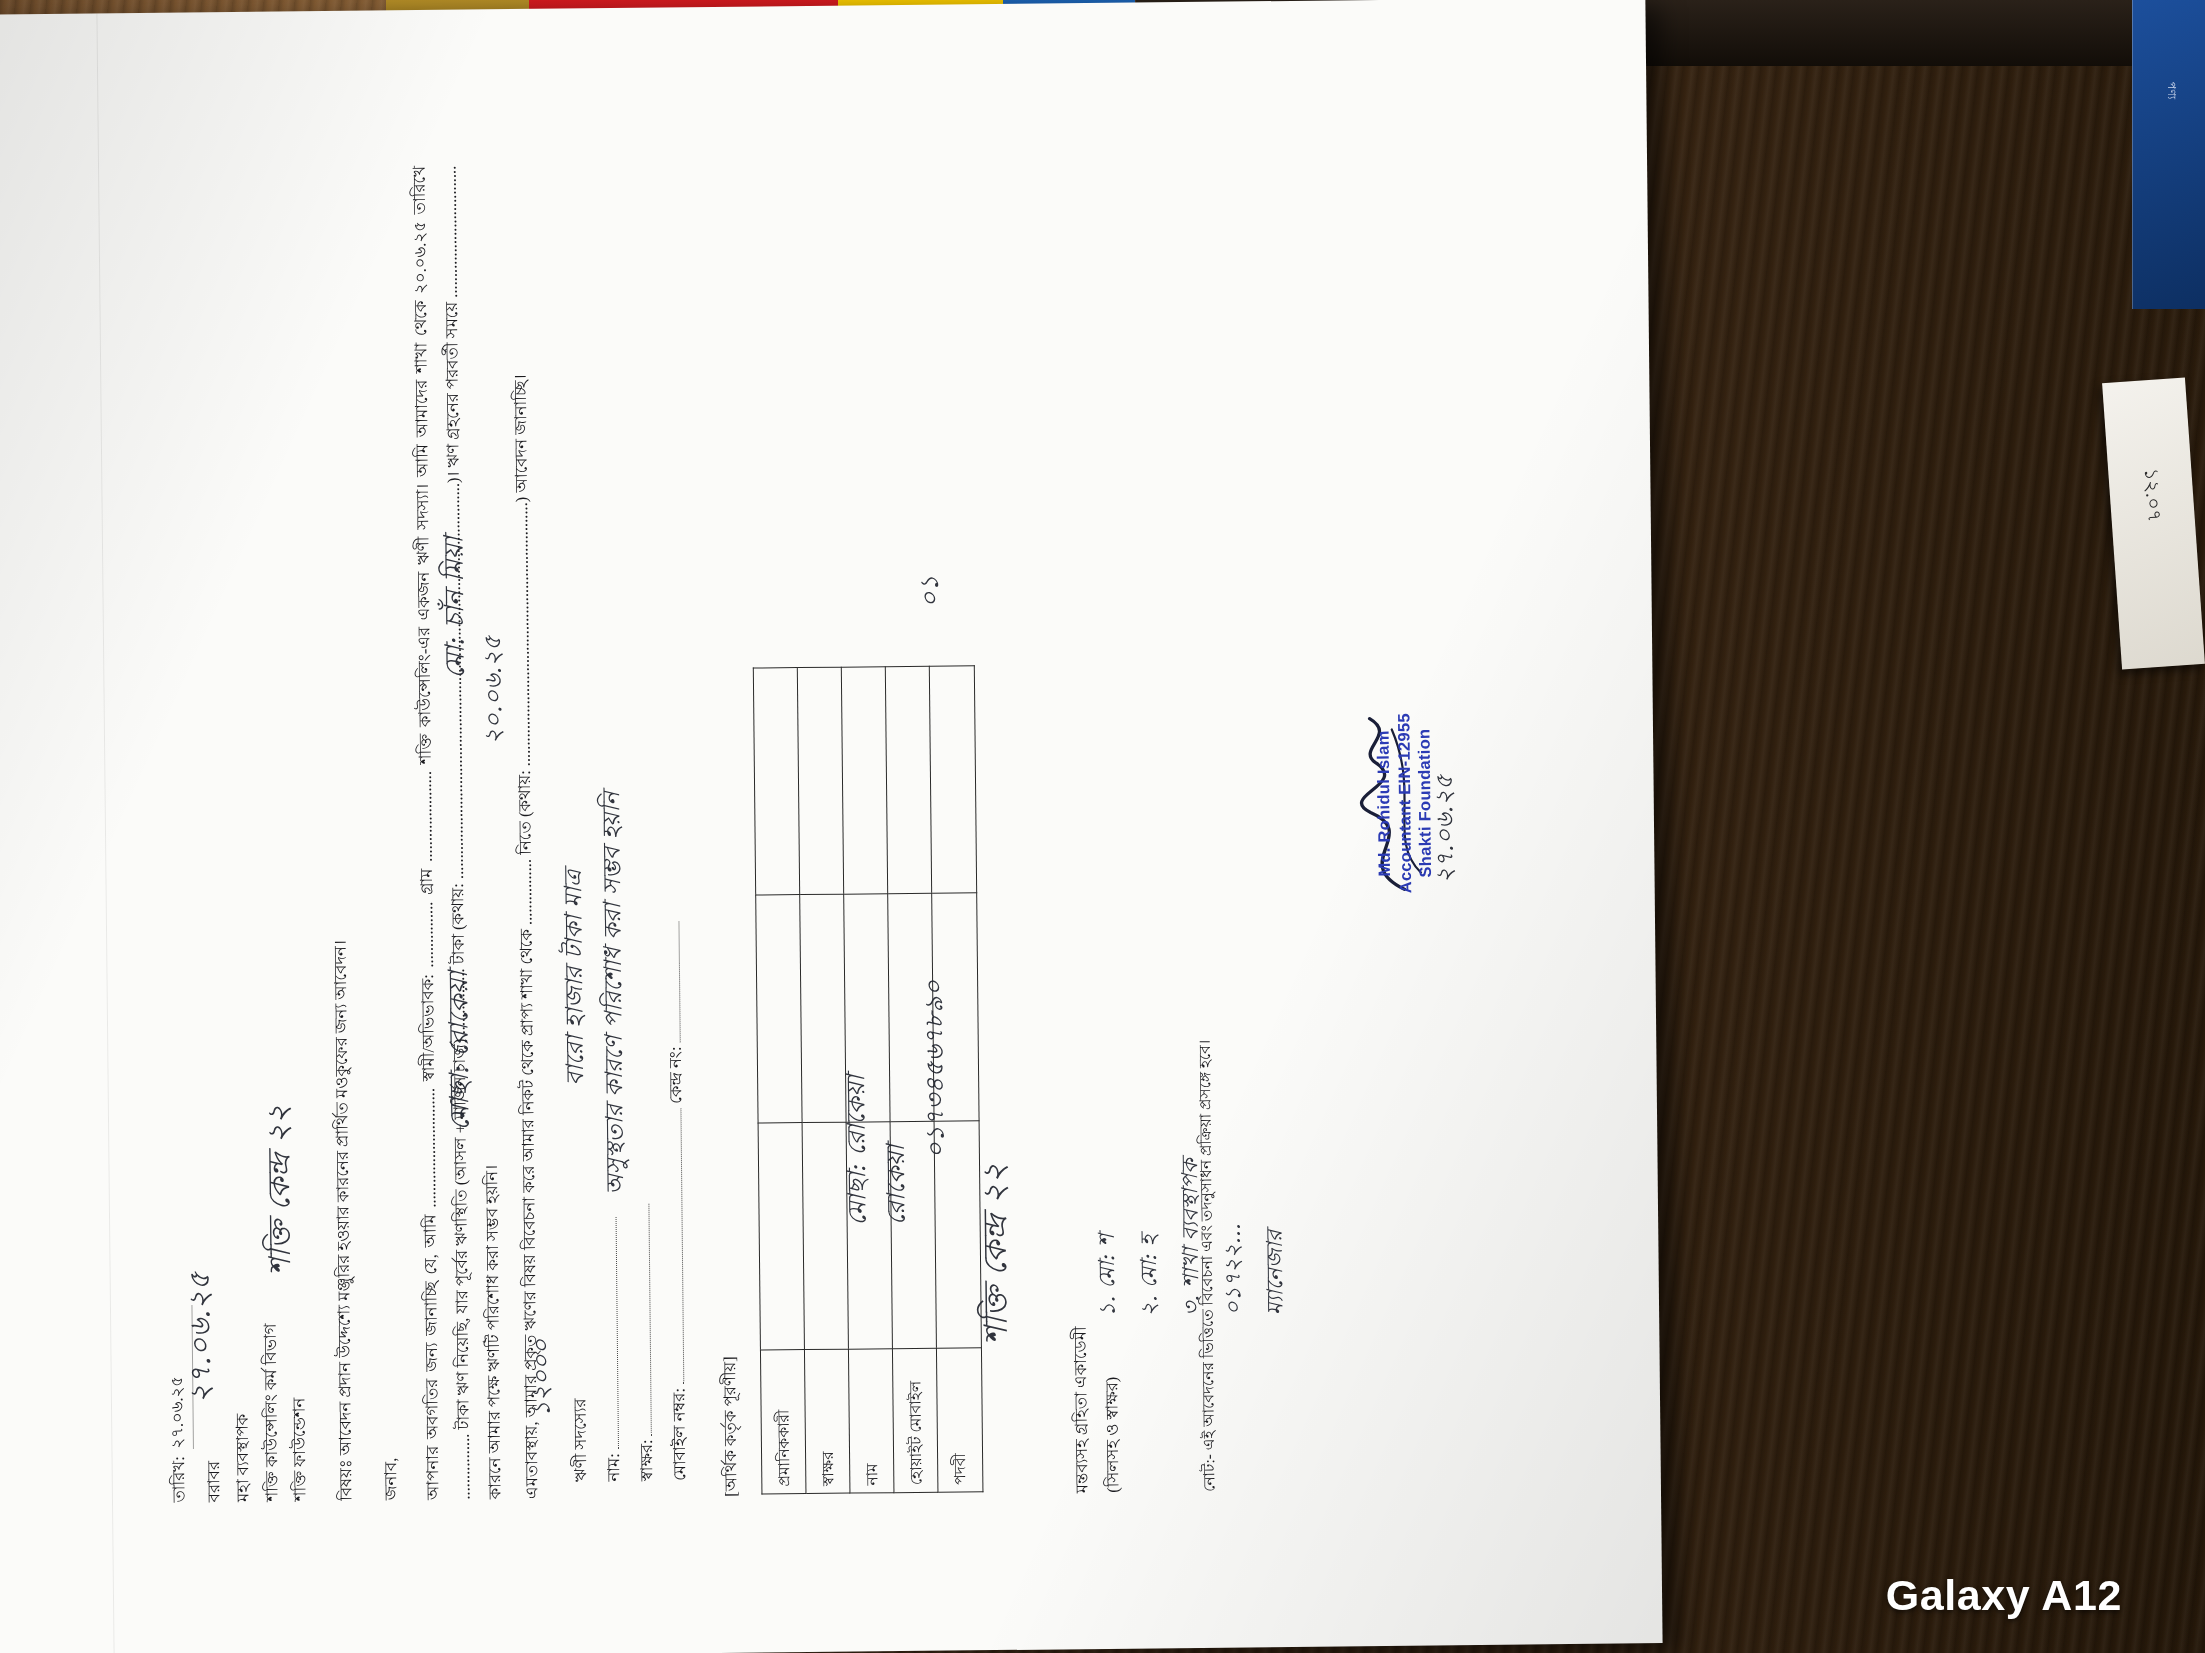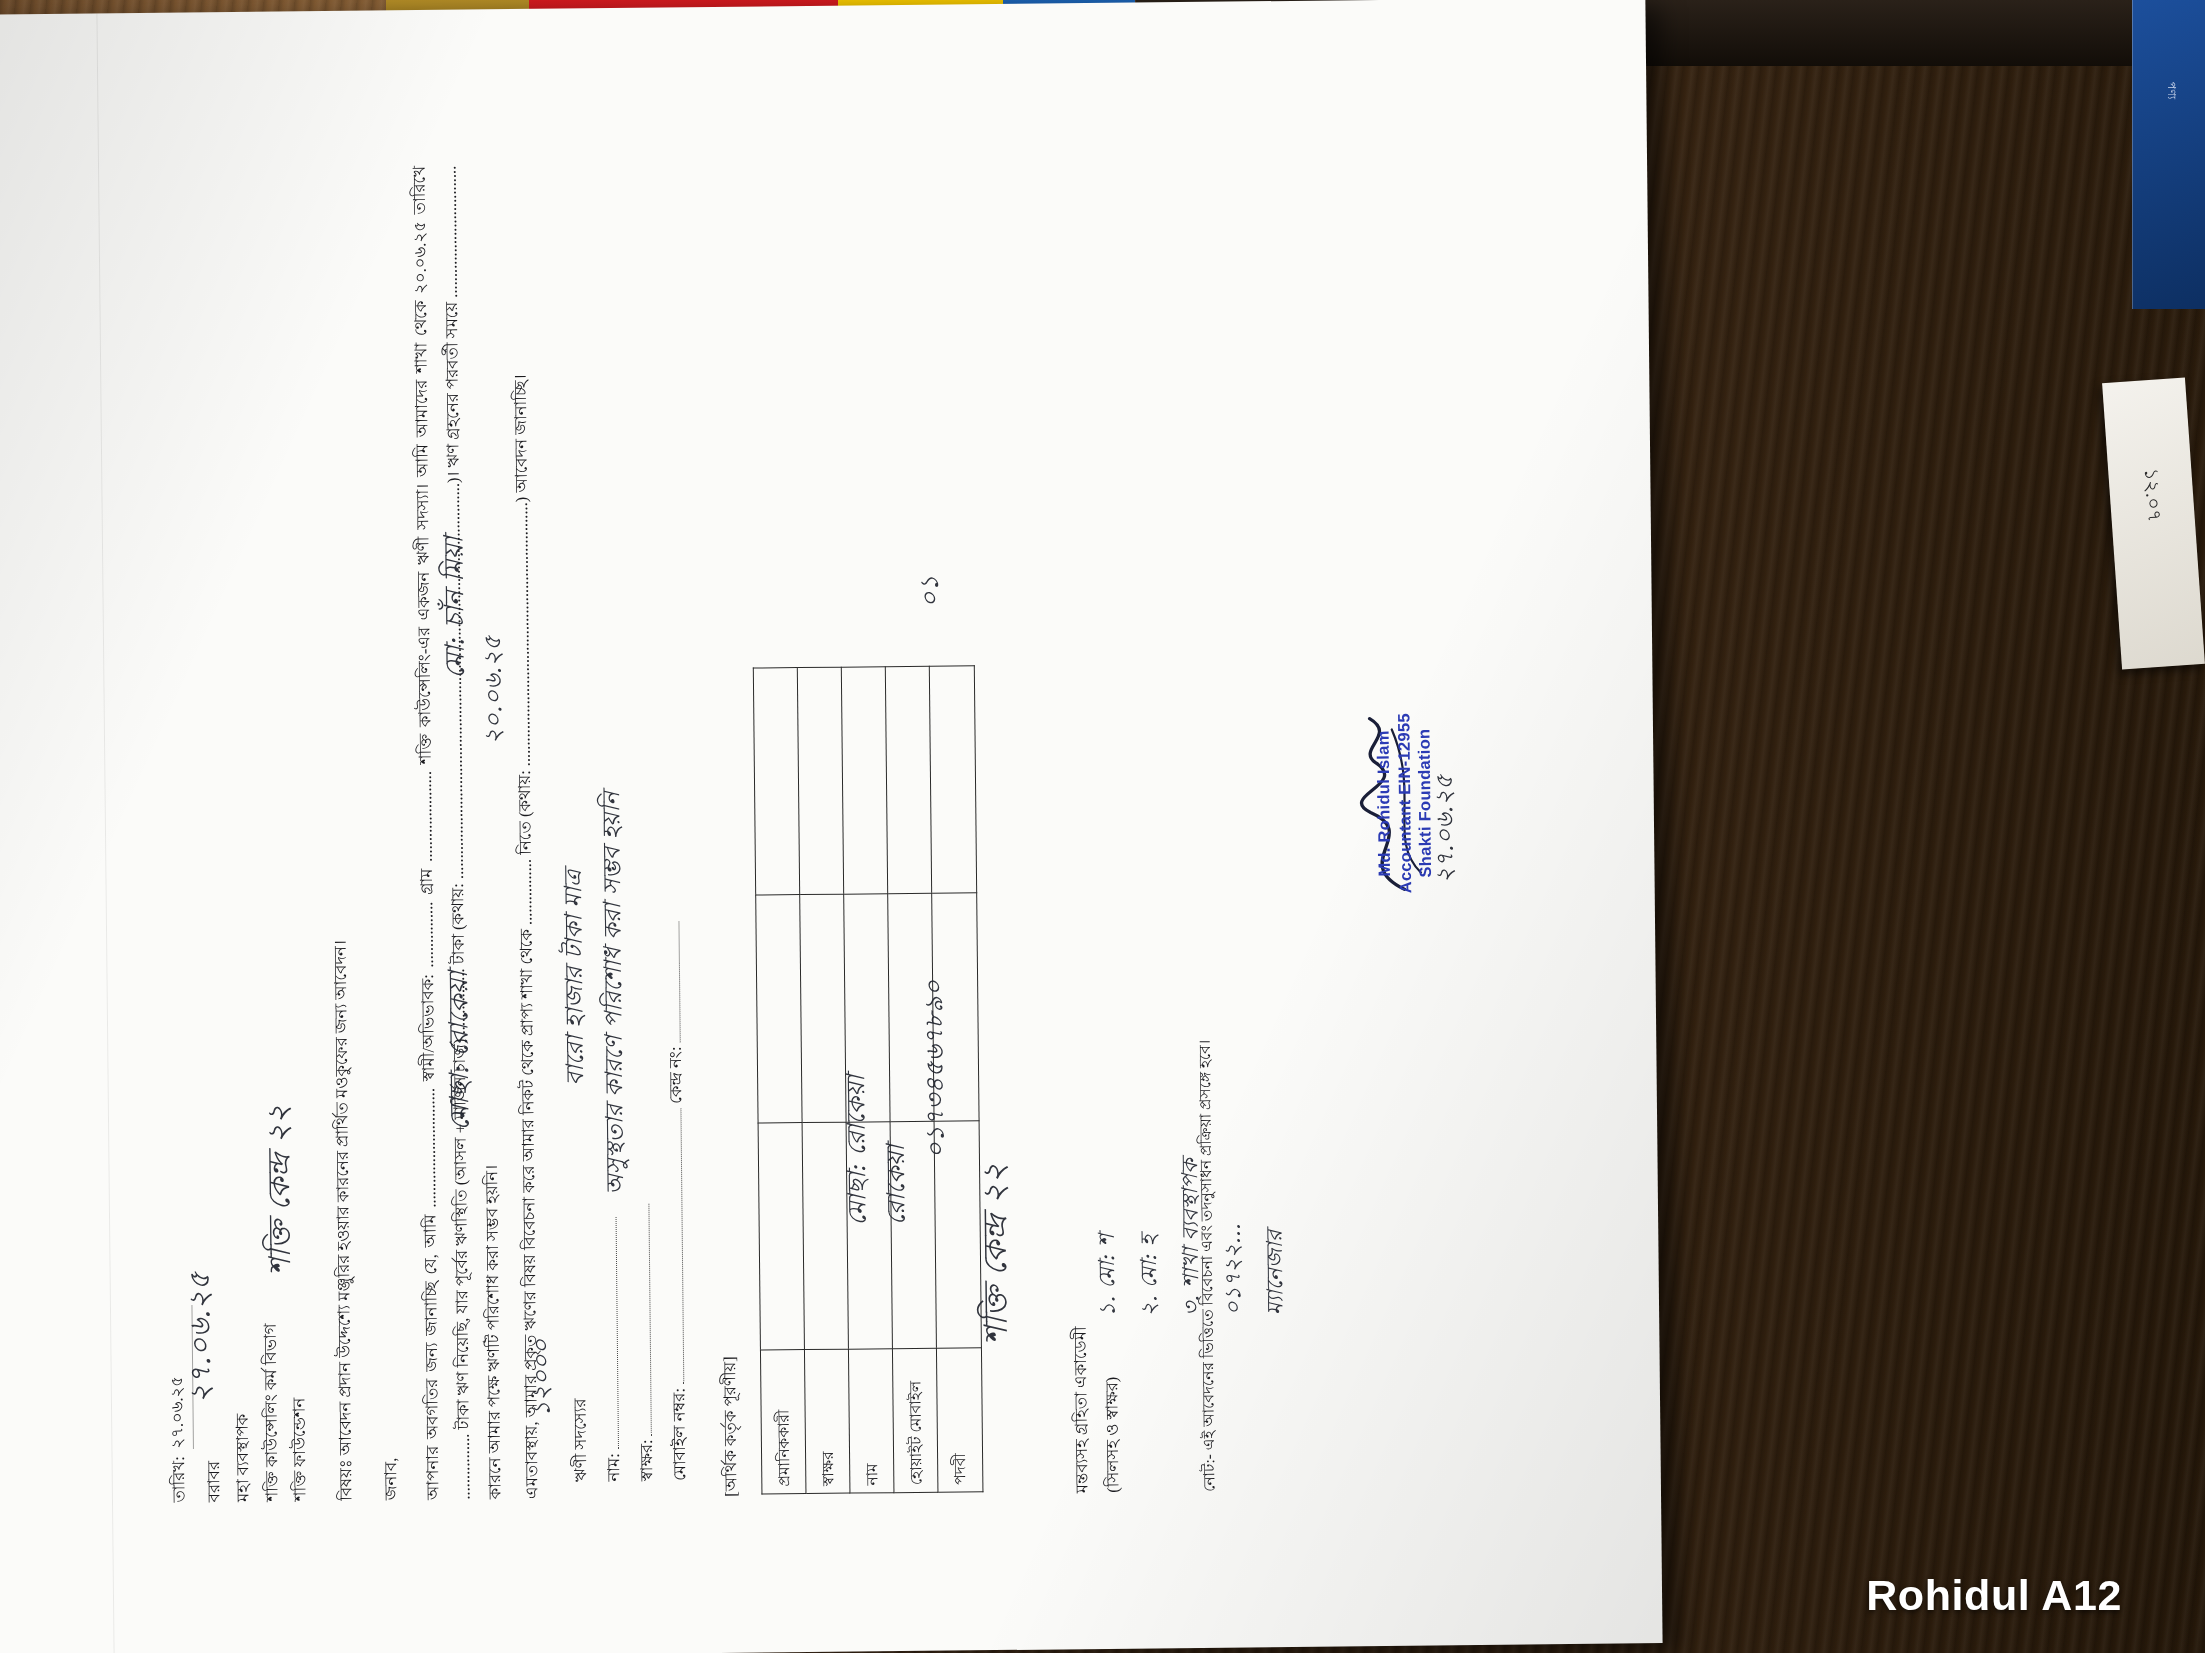--- a/index.html
+++ b/index.html
@@ -412,16 +412,16 @@
         <div>Md. Rohidul Islam</div>
         <div>Accountant EIN-12955</div>
         <div>Shakti Foundation</div>
       </div>
 
     </div>
 
     <div class="paper-shade"></div>
   </div>
 
-  <div id="watermark">Rohidul A12</div>
+  <div id="watermark">Galaxy A12</div>
 
 </div>
 
 
 </body></html>

